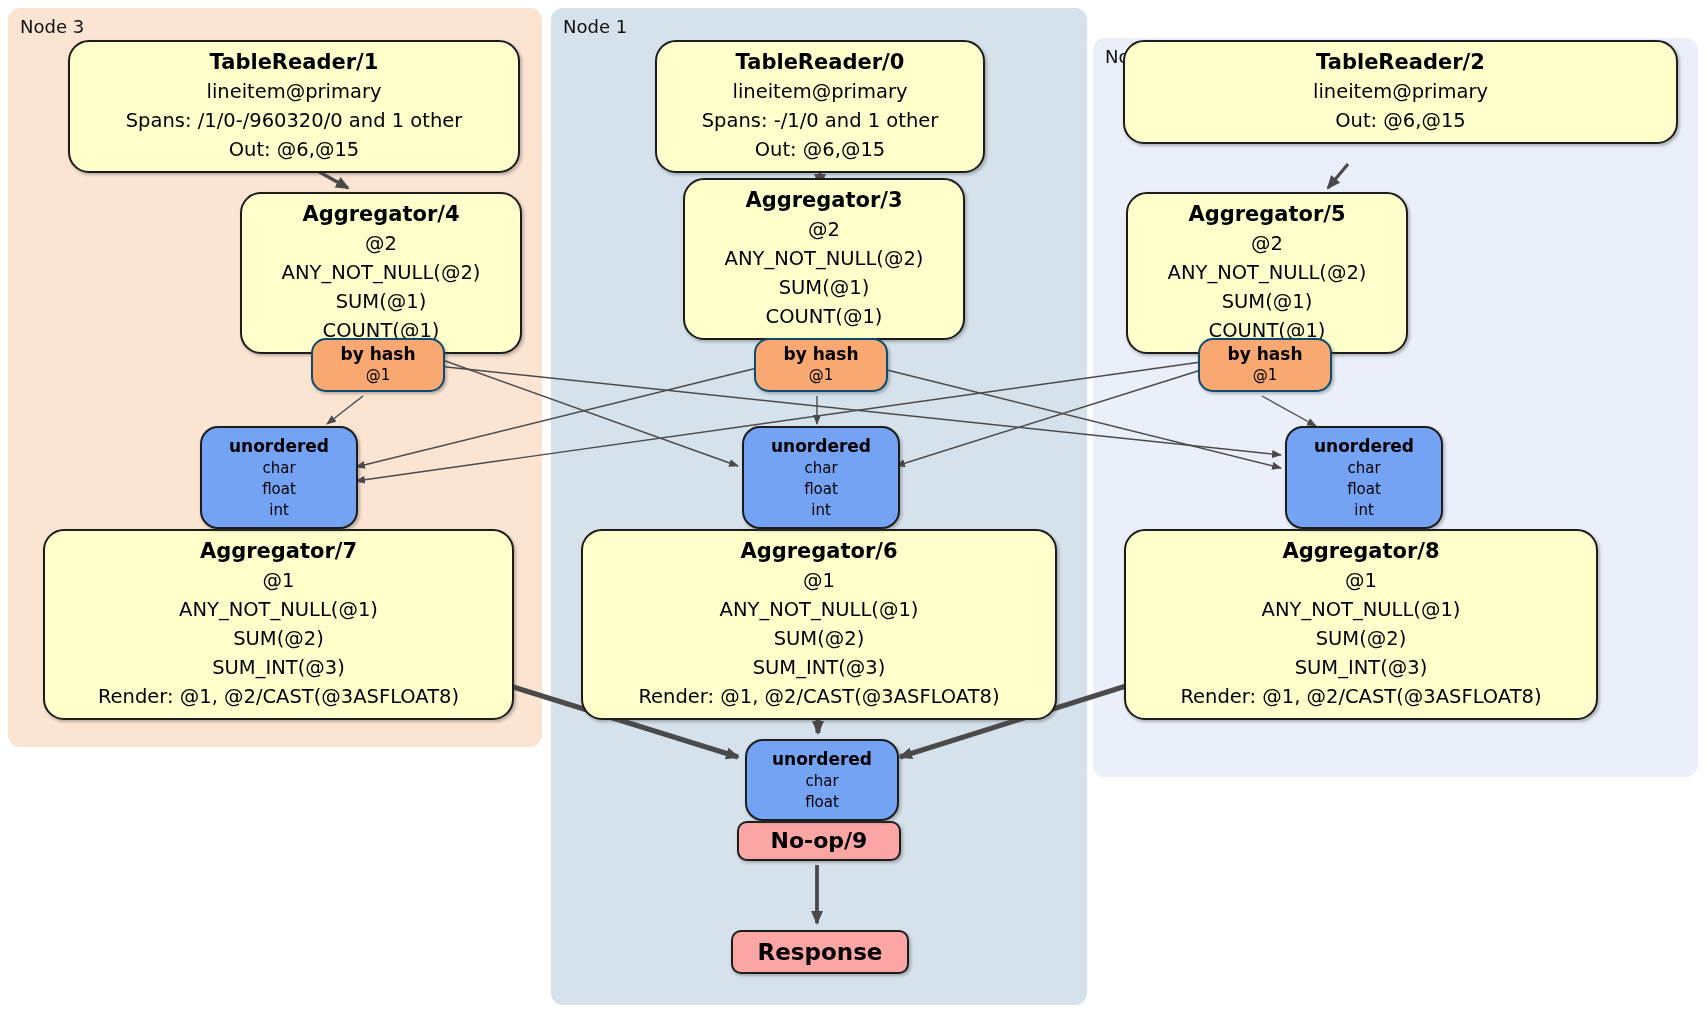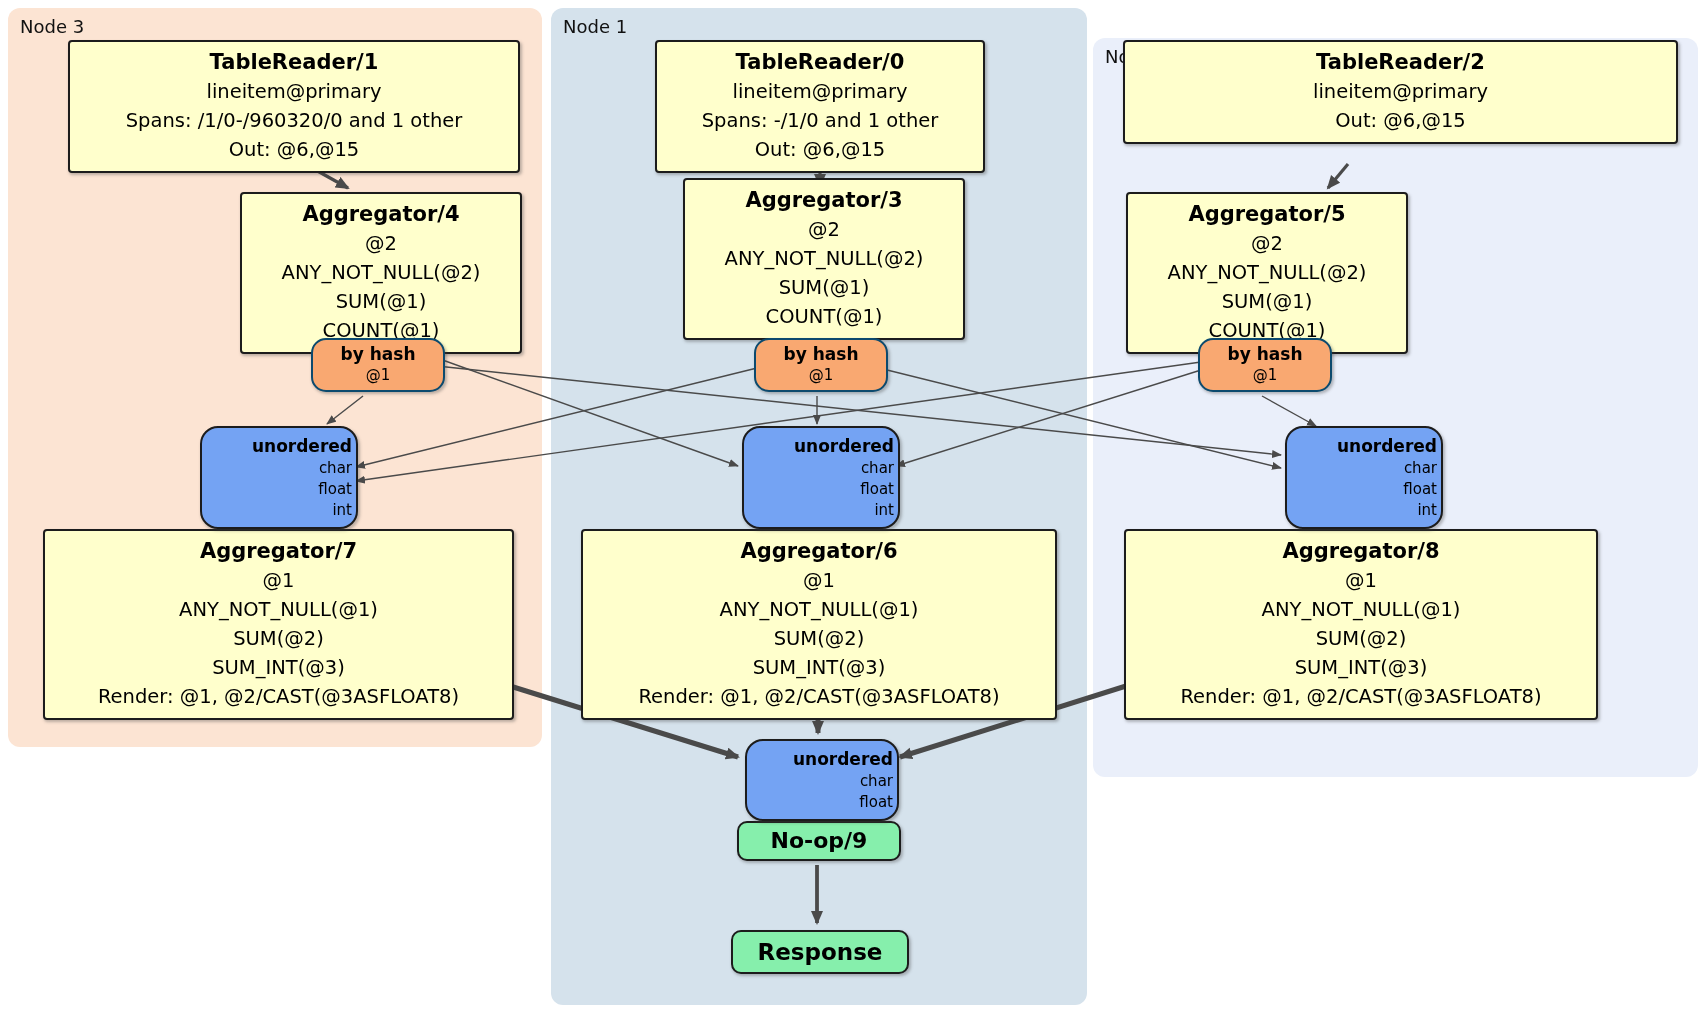--- a/index.html
+++ b/index.html
@@ -9,38 +9,38 @@
   .region { position:absolute; border-radius:12px; z-index:0; }
   .region-label { font-size:18px; line-height:22px; padding:8px 4px 0 12px; color:#111; }
 
   #edges-svg { position:absolute; left:0; top:0; z-index:1; pointer-events:none; }
   .edge-thin  { stroke:#4a4a4a; stroke-width:1.4; fill:none; }
   .edge-med   { stroke:#4a4a4a; stroke-width:3.2; fill:none; }
   .edge-thick { stroke:#4a4a4a; stroke-width:5;   fill:none; }
   .edge-out   { stroke:#4a4a4a; stroke-width:3.8; fill:none; }
 
   .pbox { position:absolute; z-index:2; background:#ffffcc; border:2px solid #1c1c1c;
-          border-radius:4px; text-align:center; padding:5px 8px 7px;
+          border-radius:21px; text-align:center; padding:5px 8px 7px;
           box-shadow:1.5px 2px 3px rgba(70,70,70,0.35); }
   .ptitle { font-weight:bold; font-size:21px; line-height:30px; white-space:nowrap; }
   .pline  { font-size:19.5px; line-height:29px; white-space:nowrap; }
 
   .router { position:absolute; z-index:3; background:#f9a871; border:2px solid #0c4a6e;
             border-radius:15px; text-align:center; padding:3px 4px 5px;
             box-shadow:1.5px 2px 3px rgba(70,70,70,0.35); }
   .rtitle { font-weight:bold; font-size:17px; line-height:23px; white-space:nowrap; }
   .rline  { font-size:15px; line-height:19px; white-space:nowrap; }
 
   .sync { position:absolute; z-index:3; background:#74a3f3; border:2px solid #1c1c1c;
-          border-radius:18px; text-align:right; padding:6px 4px;
+          border-radius:18px; text-align:center; padding:6px 4px;
           box-shadow:1.5px 2px 3px rgba(70,70,70,0.35); }
   .stitle { font-weight:bold; font-size:17px; line-height:24px; white-space:nowrap; }
   .sline  { font-size:15px; line-height:21px; white-space:nowrap; }
 
-  .term { position:absolute; z-index:2; background:#86efac; border:2px solid #1c1c1c;
+  .term { position:absolute; z-index:2; background:#fca5a5; border:2px solid #1c1c1c;
           border-radius:10px; text-align:center; font-weight:bold;
           box-shadow:1.5px 2px 3px rgba(70,70,70,0.35); }
   .noop-box { font-size:22px; line-height:28px; padding:4px 8px; }
   .response-box { font-size:23px; line-height:30px; padding:5px 8px; }
 </style>
 </head>
 <body>
 
 <div id="canvas">
 

